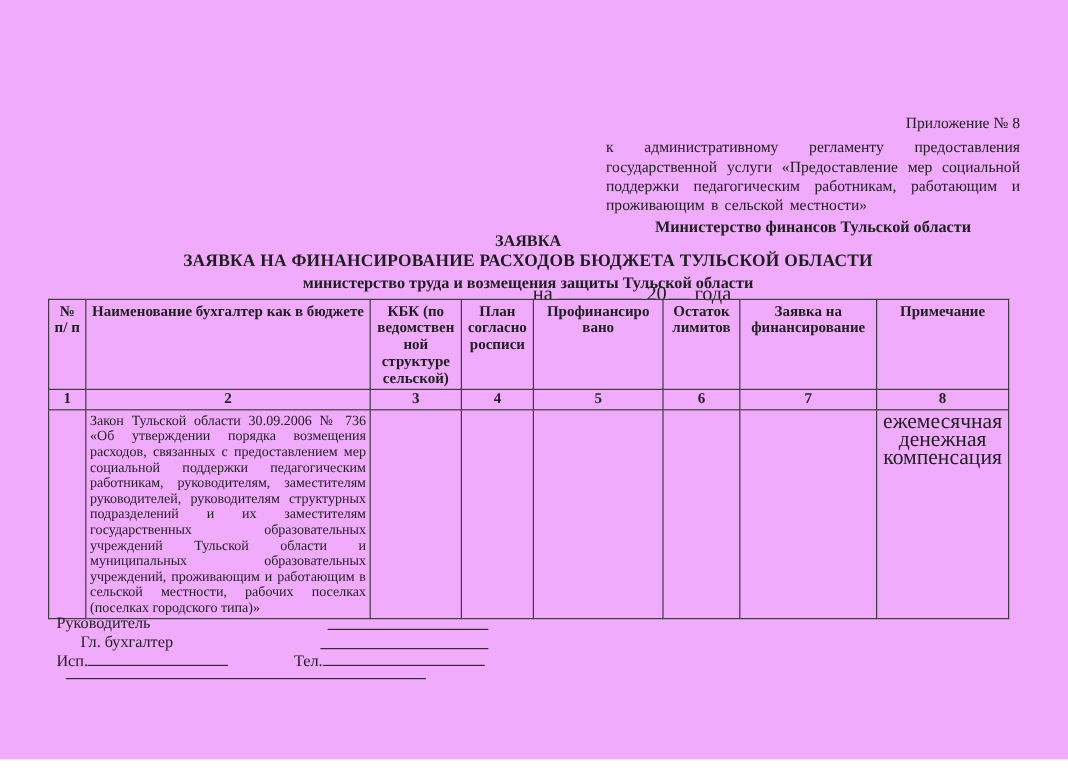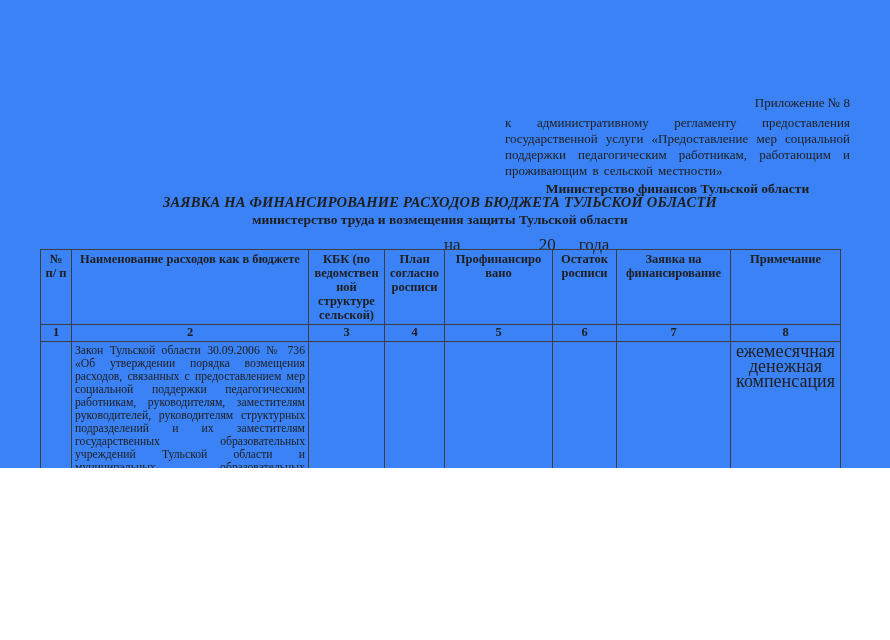--- a/index.html
+++ b/index.html
@@ -1,29 +1,29 @@
 <!DOCTYPE html>
 <html><head>
 <meta charset="utf-8">
 <style>
   * { margin:0; padding:0; box-sizing:border-box; }
   html,body { background:#ffffff; }
   .page {
-    position:relative; width:890px; height:468px; background:#3b82f6;
+    position:relative; width:890px; height:633px; background:#f0abfc;
     font-family:"Liberation Serif","DejaVu Serif",serif; color:#1e1e1e; overflow:hidden;
   }
   
   .topright { position:absolute; left:505px; top:95px; width:345px; font-size:13px; line-height:16px; }
   .appendix { text-align:right; margin-bottom:4px; }
   .regpar { text-align:justify; word-spacing:2px; }
   .minfin { font-weight:bold; text-align:center; font-size:13.5px; margin-top:2px; }
   
   .titles { position:absolute; left:40px; top:193px; width:800px; text-align:center; font-weight:bold; }
   .t1 { font-size:13.5px; }
-  .t2 { font-size:14.5px; margin-top:1px; letter-spacing:0.2px;font-style:italic; }
+  .t2 { font-size:14.5px; margin-top:1px; letter-spacing:0.2px; }
   .t3 { font-size:13.5px; margin-top:1px; }
   
   .period { position:absolute; left:444px; top:235px; font-size:17px; white-space:nowrap; }
   .uline { display:inline-block; border-bottom:1px solid #2e2e2e; height:12px; vertical-align:baseline; }
   .ul-70 { width:70px; margin:0 4px 0 4px; }
   .ul-18 { width:18px; margin:0 4px 0 1px; }
   
   table.form {
     position:absolute; left:40px; top:249px; width:800px;
     border-collapse:collapse; table-layout:fixed; font-size:12.5px;
@@ -43,20 +43,21 @@
 
 <div class="page">
 
   <div class="topright">
     <div class="appendix">Приложение № 8</div>
     <div class="regpar">к административному регламенту предоставления государственной услуги «Предоставление мер социальной поддержки педагогическим работникам, работающим и проживающим в сельской местности»</div>
     <div class="minfin">Министерство финансов Тульской области</div>
   </div>
 
   <div class="titles">
+    <div class="t1">ЗАЯВКА</div>
     <div class="t2">ЗАЯВКА НА ФИНАНСИРОВАНИЕ РАСХОДОВ БЮДЖЕТА ТУЛЬСКОЙ ОБЛАСТИ</div>
     <div class="t3">министерство труда и возмещения защиты Тульской области</div>
   </div>
 
   <div class="period">
     <span>на</span><span class="uline ul-70"></span><span>20</span><span class="uline ul-18"></span><span>года</span>
   </div>
 
   <table class="form">
     <colgroup>
@@ -65,25 +66,25 @@
         <col style="width:76px">
         <col style="width:60px">
       <col style="width:108px">
         <col style="width:64px">
         <col style="width:114px">
         <col style="width:110px">
     </colgroup>
     <tbody>
       <tr>
         <th>№ п/ п</th>
-        <th>Наименование расходов как в бюджете</th>
+        <th>Наименование бухгалтер как в бюджете</th>
         <th>КБК (по ведомствен ной структуре сельской)</th>
         <th>План согласно росписи</th>
         <th>Профинансиро вано</th>
-        <th>Остаток росписи</th>
+        <th>Остаток лимитов</th>
         <th>Заявка на финансирование</th>
         <th>Примечание</th>
       </tr>
       <tr class="numrow">
         <td>1</td>
         <td>2</td>
         <td>3</td>
         <td>4</td>
         <td>5</td>
         <td>6</td>

